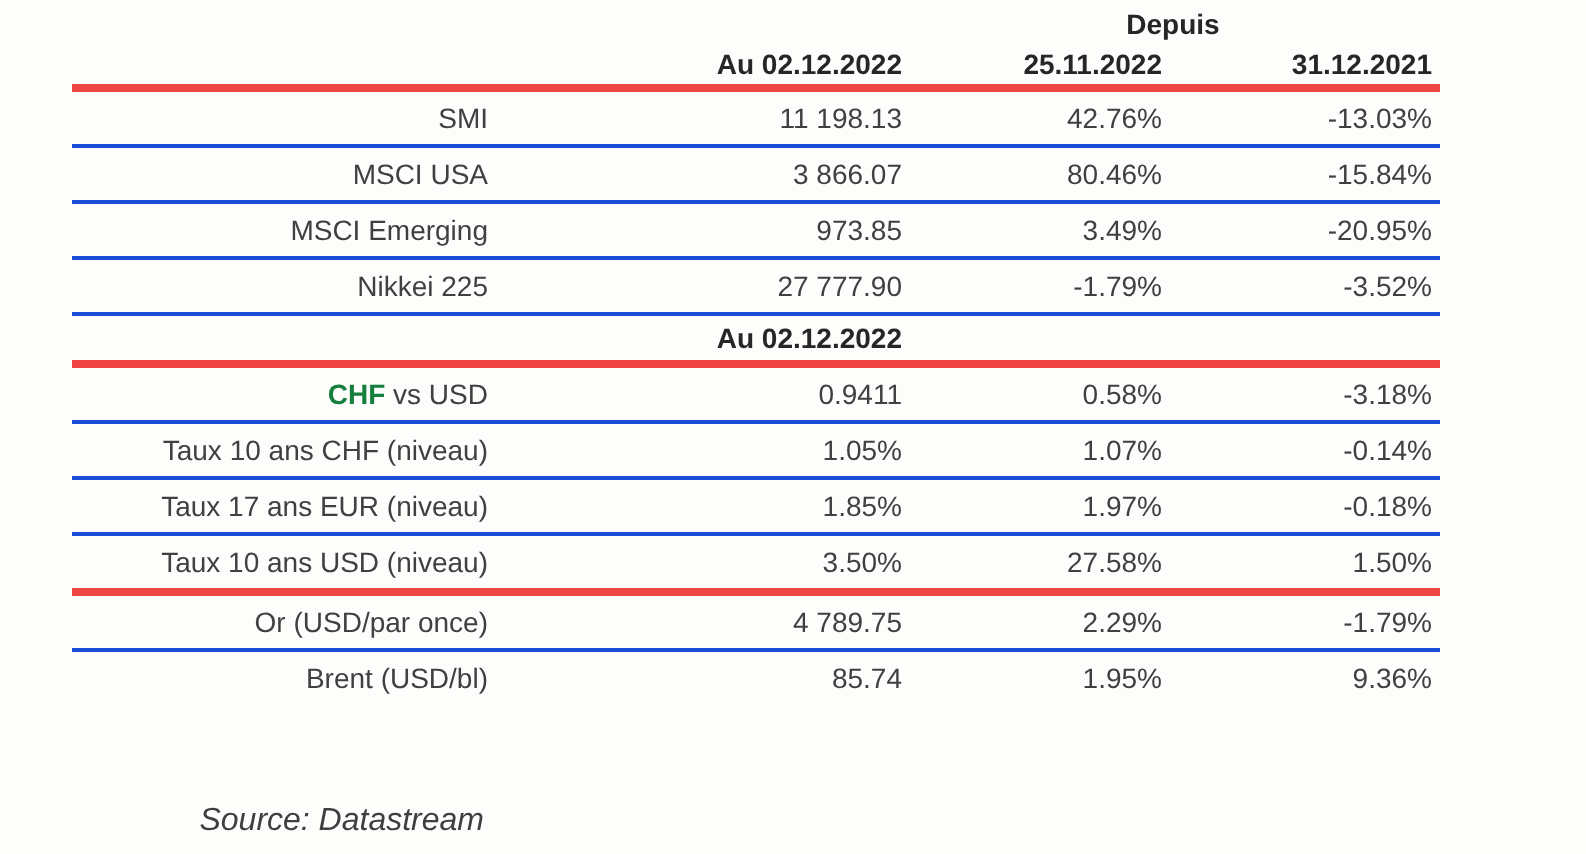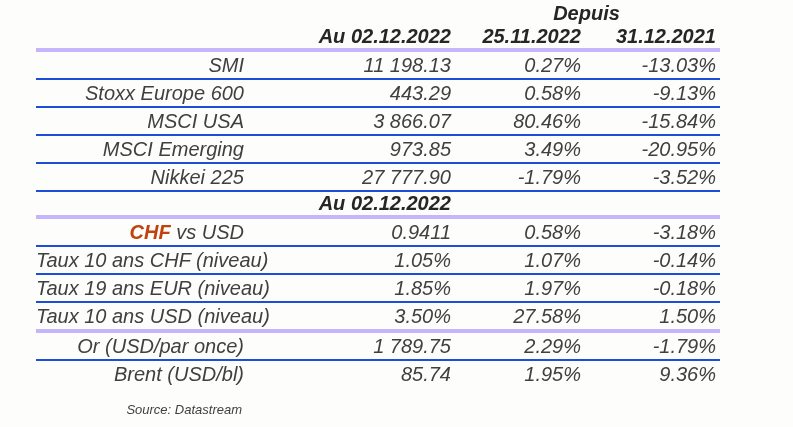--- a/index.html
+++ b/index.html
@@ -18,28 +18,27 @@
   }
   table.mkt {
     position: absolute;
     left: 36px;
     top: 2px;
     width: 684px;
     border-collapse: collapse;
     table-layout: fixed;
   }
   table.mkt td {
-    font-size: 20px;
+    font-size: 14px;
     color: #404040;
     text-align: right;
     white-space: nowrap;
     padding: 0 2px 0 0;
     height: 26px;
     vertical-align: middle;
-    font-style: italic;
   }
   table.mkt td:last-child { padding-right: 4px; }
   tr.depuis-row td {
     height: 19px;
     font-weight: 700;
     color: #262626;
   }
   tr.depuis-row td.depuis-cell {
     text-align: center;
     padding-right: 0;
@@ -47,34 +46,34 @@
   tr.head-row td {
     height: 21px;
     font-weight: 700;
     color: #262626;
   }
   tr.mid-row td {
     height: 22px;
     font-weight: 700;
     color: #262626;
   }
-  tr.b-thick td { border-bottom: 4px solid #c4b5fd; }
+  tr.b-thick td { border-bottom: 4px solid #ef4444; }
   tr.b-thin td  { border-bottom: 2px solid #1d4ed8; }
   .strong {
     font-weight: 700;
-    color: #c2410c;
+    color: #15803d;
   }
   .source-note {
     position: absolute;
     left: 36px;
     top: 402px;
     width: 206px;
     text-align: right;
     font-style: italic;
-    font-size: 13px;
+    font-size: 16px;
     color: #3f3f3f;
   }
 </style>
 </head>
 <body>
 
 <div class="sheet">
   <table class="mkt">
     <colgroup>
       <col style="width:210px">
@@ -91,28 +90,22 @@
       <tr class="head-row b-thick">
         <td></td>
         <td>Au 02.12.2022</td>
         <td>25.11.2022</td>
         <td>31.12.2021</td>
       </tr>
 
       <tr class="b-thin">
         <td><span>SMI</span></td>
         <td>11 198.13</td>
-        <td>0.27%</td>
+        <td>42.76%</td>
         <td>-13.03%</td>
-      </tr>
-      <tr class="b-thin">
-        <td><span>Stoxx Europe 600</span></td>
-        <td>443.29</td>
-        <td>0.58%</td>
-        <td>-9.13%</td>
       </tr>
       <tr class="b-thin">
         <td><span>MSCI USA</span></td>
         <td>3 866.07</td>
         <td>80.46%</td>
         <td>-15.84%</td>
       </tr>
       <tr class="b-thin">
         <td><span>MSCI Emerging</span></td>
         <td>973.85</td>
@@ -140,35 +133,35 @@
         <td>-3.18%</td>
       </tr>
 
       <tr class="b-thin">
         <td><span>Taux 10 ans CHF (niveau)</span></td>
         <td>1.05%</td>
         <td>1.07%</td>
         <td>-0.14%</td>
       </tr>
       <tr class="b-thin">
-        <td><span>Taux 19 ans EUR (niveau)</span></td>
+        <td><span>Taux 17 ans EUR (niveau)</span></td>
         <td>1.85%</td>
         <td>1.97%</td>
         <td>-0.18%</td>
       </tr>
       <tr class="b-thick">
         <td><span>Taux 10 ans USD (niveau)</span></td>
         <td>3.50%</td>
         <td>27.58%</td>
         <td>1.50%</td>
       </tr>
 
       <tr class="b-thin">
         <td><span>Or (USD/par once)</span></td>
-        <td>1 789.75</td>
+        <td>4 789.75</td>
         <td>2.29%</td>
         <td>-1.79%</td>
       </tr>
       <tr>
         <td><span>Brent (USD/bl)</span></td>
         <td>85.74</td>
         <td>1.95%</td>
         <td>9.36%</td>
       </tr>
     </tbody>

